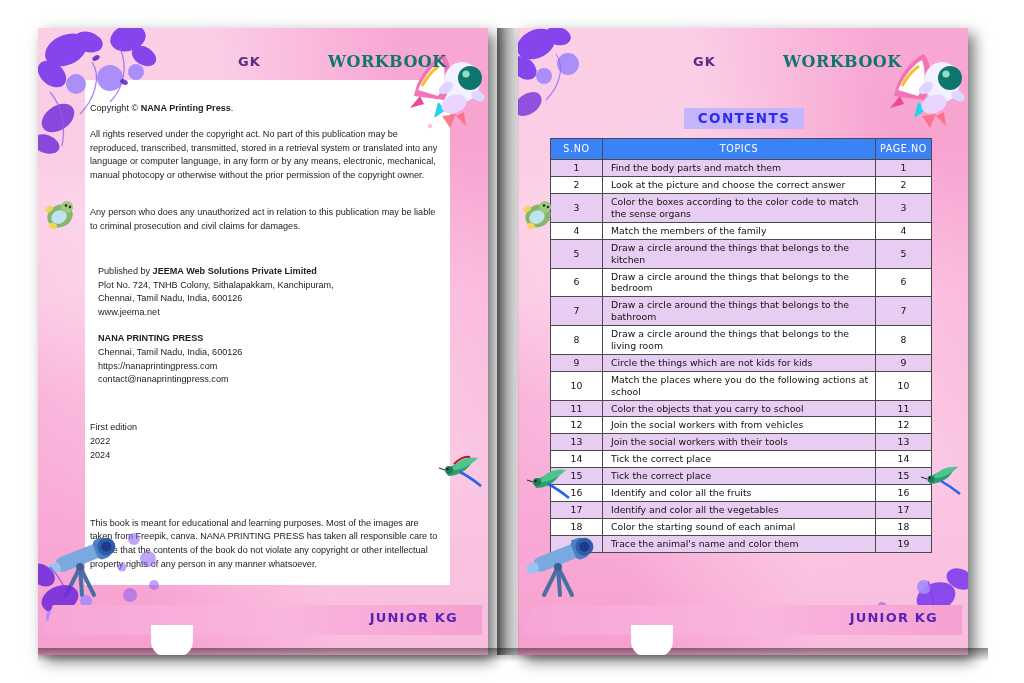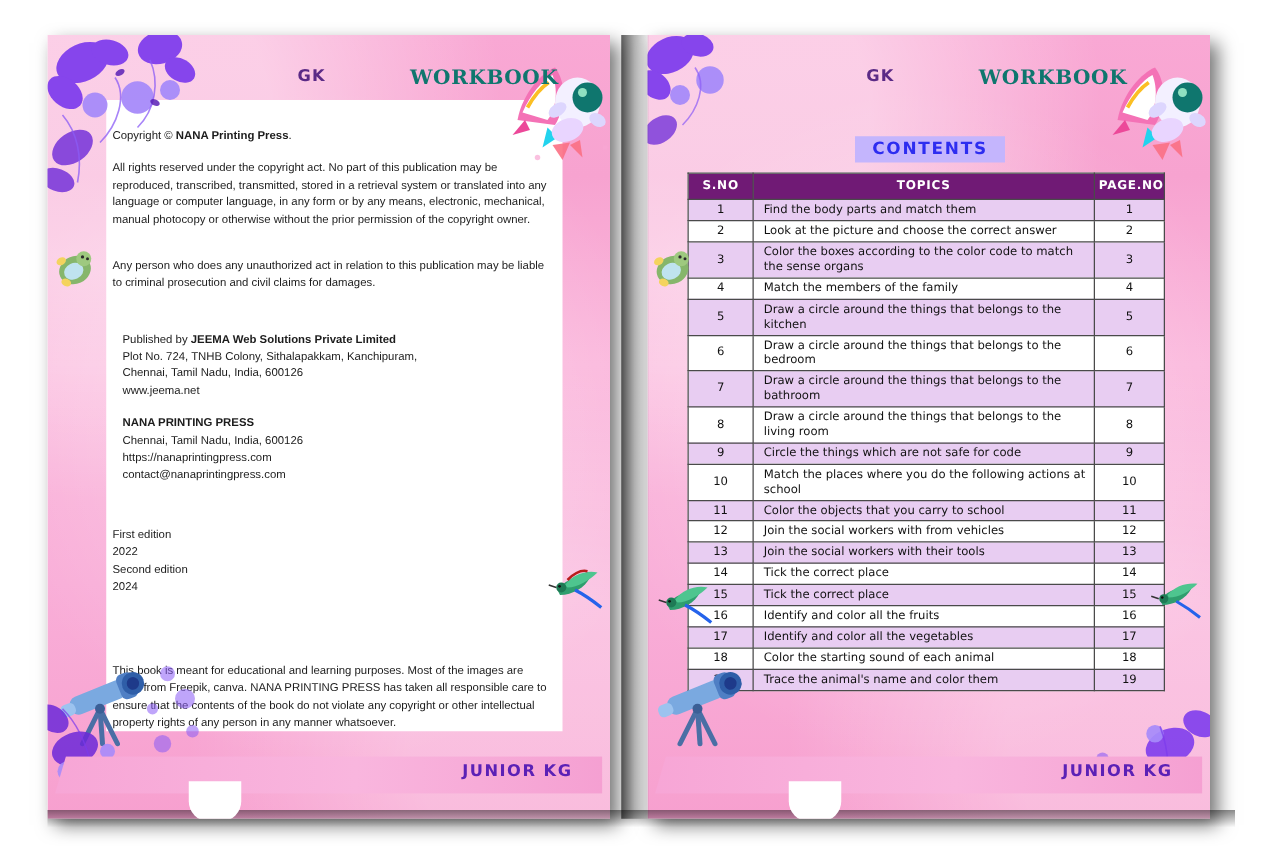--- a/index.html
+++ b/index.html
@@ -187,23 +187,23 @@
     background: #ffffff;
   }
   table.toc th, table.toc td {
     border: 1.2px solid #4a4a4a;
     padding: 2px 4px;
     font-size: 9.3px;
     color: #111111;
     line-height: 1.28;
   }
   table.toc thead th {
-    background: #701a75;
+    background: #3b82f6;
     color: #ffffff;
-    font-weight: bold;
+    font-weight: normal;
     font-size: 9.6px;
     letter-spacing: 0.6px;
     text-align: center;
     padding: 4px 3px;
   }
   table.toc td.sno,
   table.toc td.pno { text-align: center; width: 52px; }
   table.toc td.topic { text-align: left; padding-left: 8px; }
   table.toc tr.alt td { background: #e8cdf2; }
   table.toc tr.plain td { background: #ffffff; }
@@ -402,21 +402,20 @@
           <p class="tight">Chennai, Tamil Nadu, India, 600126</p>
           <p class="tight">https://nanaprintingpress.com</p>
           <p class="tight">contact@nanaprintingpress.com</p>
         </div>
 
         <div class="gap-xl"></div>
 
         <div>
           <p class="tight">First edition</p>
           <p class="tight">2022</p>
-          <p class="tight">Second edition</p>
           <p class="tight">2024</p>
         </div>
 
         <div class="gap-xl"></div>
         <div class="gap-lg"></div>
 
         <p>This book is meant for educational and learning purposes. Most of the images are taken from Freepik, canva. NANA PRINTING PRESS has taken all responsible care to ensure that the contents of the book do not violate any copyright or other intellectual property rights of any person in any manner whatsoever.</p>
       </div>
     </div>
 
@@ -591,21 +590,21 @@
               <td class="topic">Draw a circle around the things that belongs to the bathroom</td>
               <td class="pno">7</td>
             </tr>
             <tr class="plain">
               <td class="sno">8</td>
               <td class="topic">Draw a circle around the things that belongs to the living room</td>
               <td class="pno">8</td>
             </tr>
             <tr class="alt">
               <td class="sno">9</td>
-              <td class="topic">Circle the things which are not safe for code</td>
+              <td class="topic">Circle the things which are not kids for kids</td>
               <td class="pno">9</td>
             </tr>
             <tr class="plain">
               <td class="sno">10</td>
               <td class="topic">Match the places where you do the following actions at school</td>
               <td class="pno">10</td>
             </tr>
             <tr class="alt">
               <td class="sno">11</td>
               <td class="topic">Color the objects that you carry to school</td>

